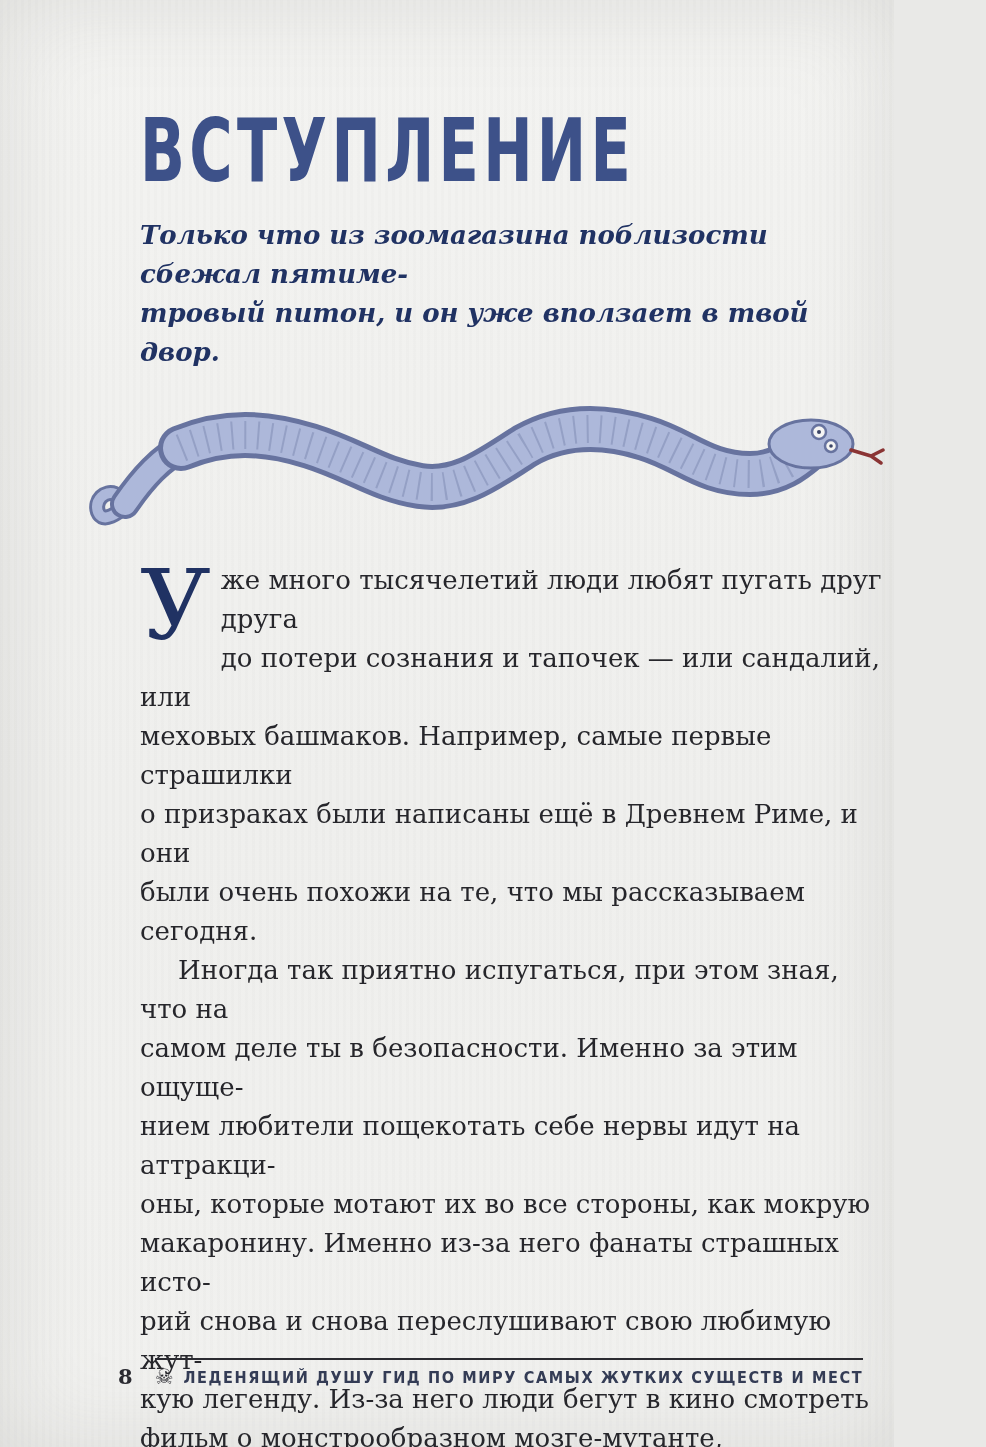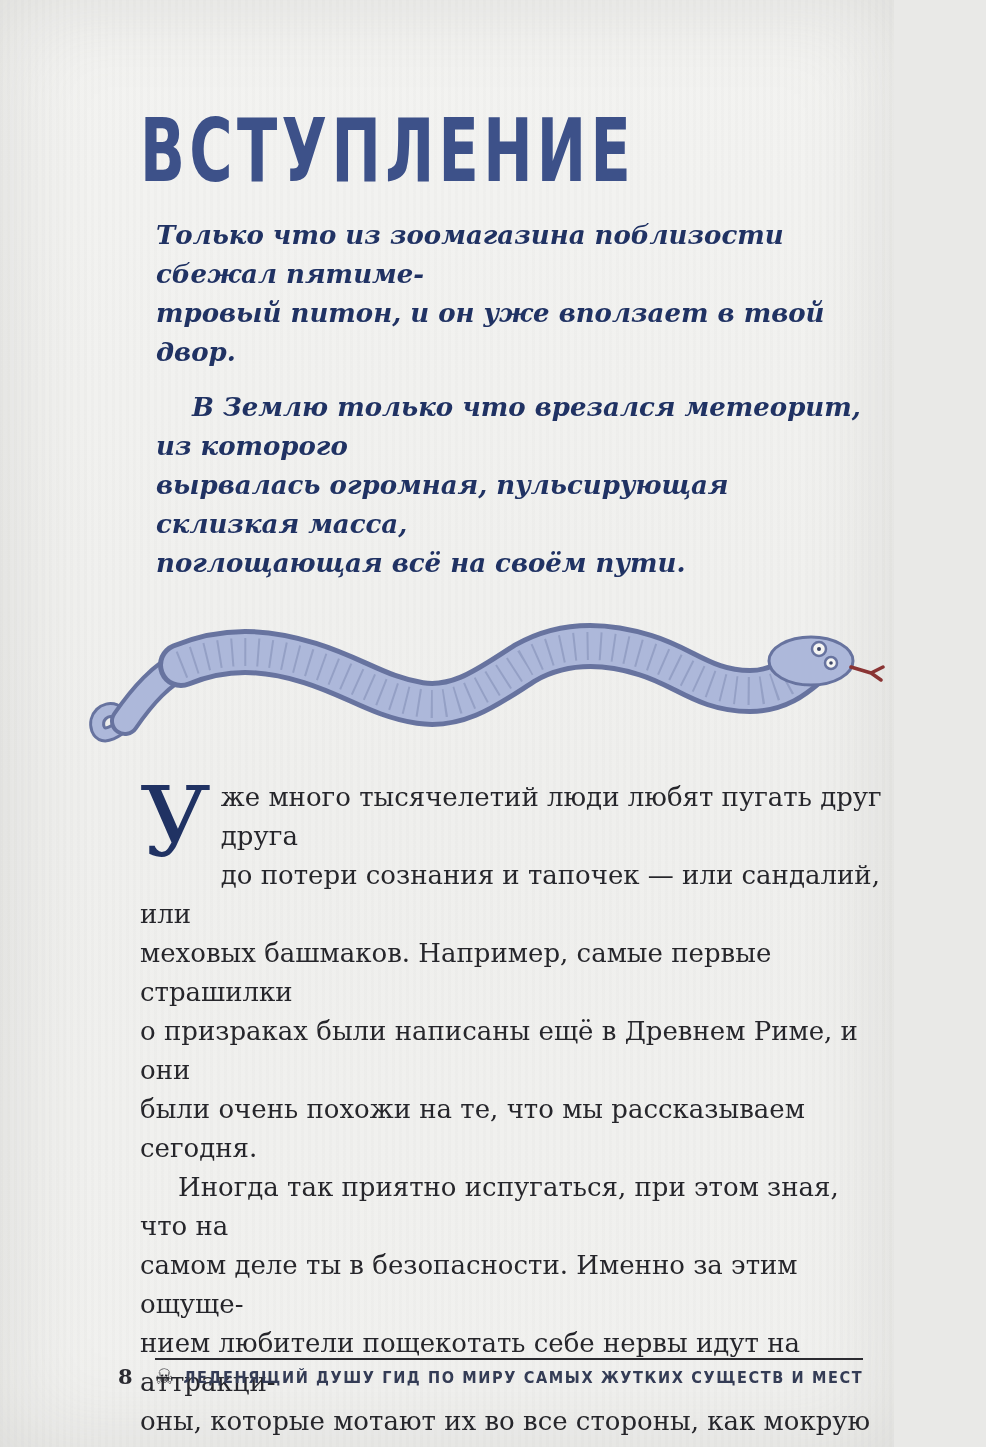--- a/index.html
+++ b/index.html
@@ -39,21 +39,21 @@
   
   .lead{
     margin-top:22px;
     font-family:"DejaVu Serif", serif;
     font-style:italic;
     font-weight:bold;
     font-size:26px;
     line-height:39px;
     color:var(--lead-text,#203263);
   }
-  .lead p{margin:16px; white-space:pre-line;}
+  .lead p{margin:0; white-space:pre-line;}
   .lead p.indent{text-indent:36px;}
   
   .snake-wrap{
     margin-left:-55px;
     margin-top:10px;
     height:165px;
   }
   .snake-back{fill:none;stroke:var(--snake-dark,#67739f);stroke-linecap:round;stroke-linejoin:round;}
   .snake-front{fill:none;stroke:var(--snake-light,#adb8da);stroke-linecap:round;stroke-linejoin:round;}
   .snake-hatch{fill:none;stroke:var(--snake-dark,#67739f);stroke-linecap:butt;opacity:0.35;}
@@ -126,23 +126,20 @@
 <body>
 
 <div class="page">
   <div class="content">
 
     <h1 class="chapter-title">ВСТУПЛЕНИЕ</h1>
 
     <div class="lead">
       <p>Только что из зоомагазина поблизости сбежал пятиме-
 тровый питон, и он уже вползает в твой двор.</p>
-      <p class="indent">В Землю только что врезался метеорит, из которого
-вырвалась огромная, пульсирующая склизкая масса,
-поглощающая всё на своём пути.</p>
     </div>
 
     <div class="snake-wrap">
       <svg width="800" height="165" viewBox="0 0 800 165">
 
         <path class="snake-back" stroke-width="16" d="M 46 120 C 32 132, 18 142, 13 130 C 9 118, 20 108, 30 112"></path>
         <path class="snake-front" stroke-width="10" d="M 46 120 C 32 132, 18 142, 13 130 C 9 118, 20 108, 30 112"></path>
         <path class="snake-back" stroke-width="30" d="M 40 122 C 58 96, 76 76, 100 64"></path>
         <path class="snake-front" stroke-width="22" d="M 40 122 C 58 96, 76 76, 100 64"></path>
 

